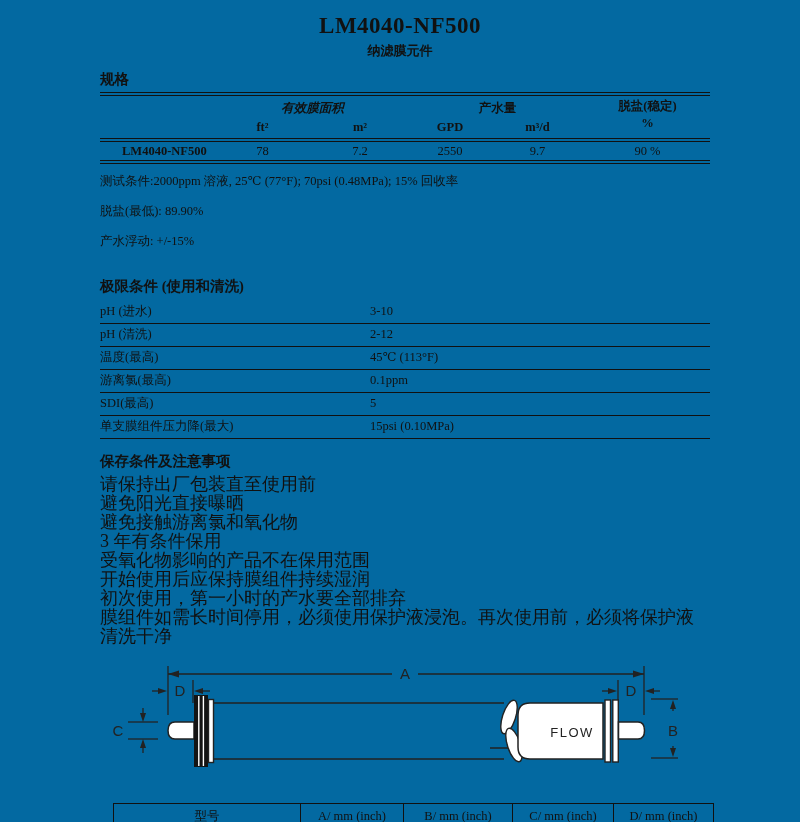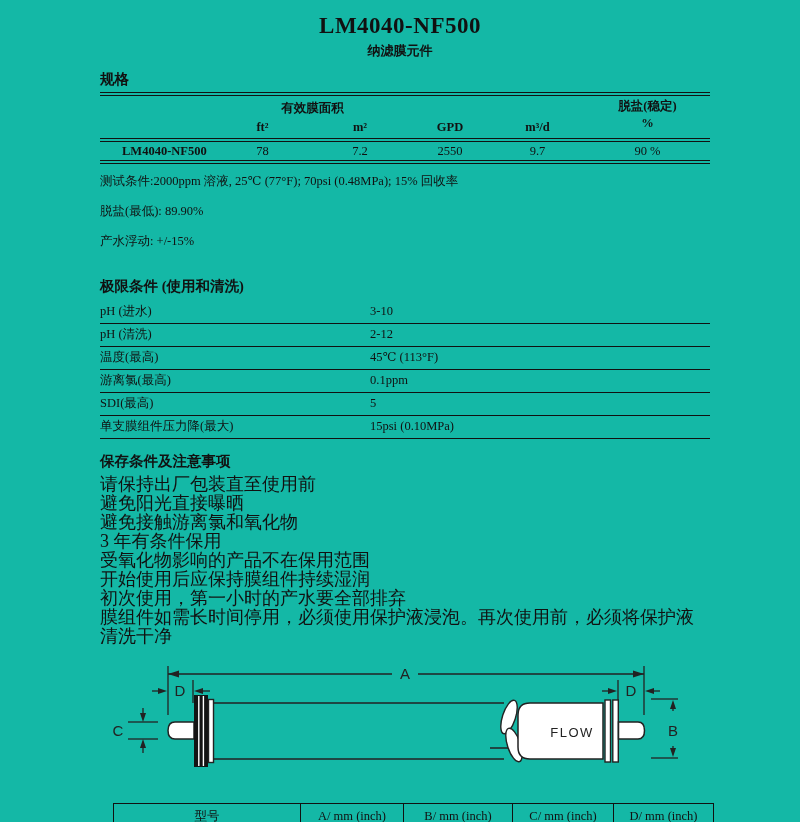--- a/index.html
+++ b/index.html
@@ -2,40 +2,40 @@
 <html><head>
 <meta charset="utf-8">
 <style>
   * { margin: 0; padding: 0; box-sizing: border-box; }
   html, body { background: #fff; }
   body {
     width: 800px; height: 822px; overflow: hidden; position: relative;
     font-family: "Liberation Serif", "DejaVu Serif", serif;
     color: #111; -webkit-font-smoothing: antialiased;
   }
-  .page { position: absolute; inset: 0; background: #14b8a6; }
+  .page { position: absolute; inset: 0; background: #0369a1; }
 
   .title-block { text-align: center; padding-top: 13px; }
   .doc-title { font-size: 23px; font-weight: bold; letter-spacing: 0.5px; }
   .doc-subtitle { font-size: 13px; font-weight: bold; margin-top: 3px; }
 
   .content { position: absolute; left: 100px; top: 70px; width: 610px; }
 
   .section-heading { font-size: 14.5px; font-weight: bold; }
 
   
   .spec-table { margin-top: 3px; font-size: 12.5px; }
   .spec-head {
     display: grid;
     grid-template-columns: 115px 95px 100px 80px 95px 125px;
     grid-template-rows: 21px 21px;
     border-top: 4px double #111; border-bottom: 4px double #111;
     font-weight: bold; align-items: end;
   }
-  .spec-head .gh1 { grid-column: 2 / 4; grid-row: 1; text-align: center; }
+  .spec-head .gh1 { grid-column: 2 / 4; grid-row: 1; text-align: center; font-style: italic; }
   .spec-head .gh2 { grid-column: 4 / 6; grid-row: 1; text-align: center; }
   .spec-head .gh3 { grid-column: 6; grid-row: 1 / 3; text-align: center; align-self: start; padding-top: 2px; line-height: 17px; }
   .spec-head .sh { grid-row: 2; text-align: center; padding-bottom: 3px; }
   .spec-head .sh.c2 { grid-column: 2; } .spec-head .sh.c3 { grid-column: 3; }
   .spec-head .sh.c4 { grid-column: 4; } .spec-head .sh.c5 { grid-column: 5; }
   .spec-row {
     display: grid;
     grid-template-columns: 115px 95px 100px 80px 95px 125px;
     height: 22px; align-items: center;
     border-bottom: 4px double #111;
@@ -86,20 +86,21 @@
     <div class="doc-subtitle">纳滤膜元件</div>
   </div>
 
   <div class="content">
 
     <div class="section-heading">规格</div>
 
     <div class="spec-table">
       <div class="spec-head">
         <span class="gh1">有效膜面积</span>
+        <span class="gh2">产水量</span>
         <span class="gh3">
           <span>脱盐(稳定)</span><br>
           <span>%</span>
         </span>
         <span class="sh c2">ft²</span>
         <span class="sh c3">m²</span>
         <span class="sh c4">GPD</span>
         <span class="sh c5">m³/d</span>
       </div>
       <div class="spec-row">

